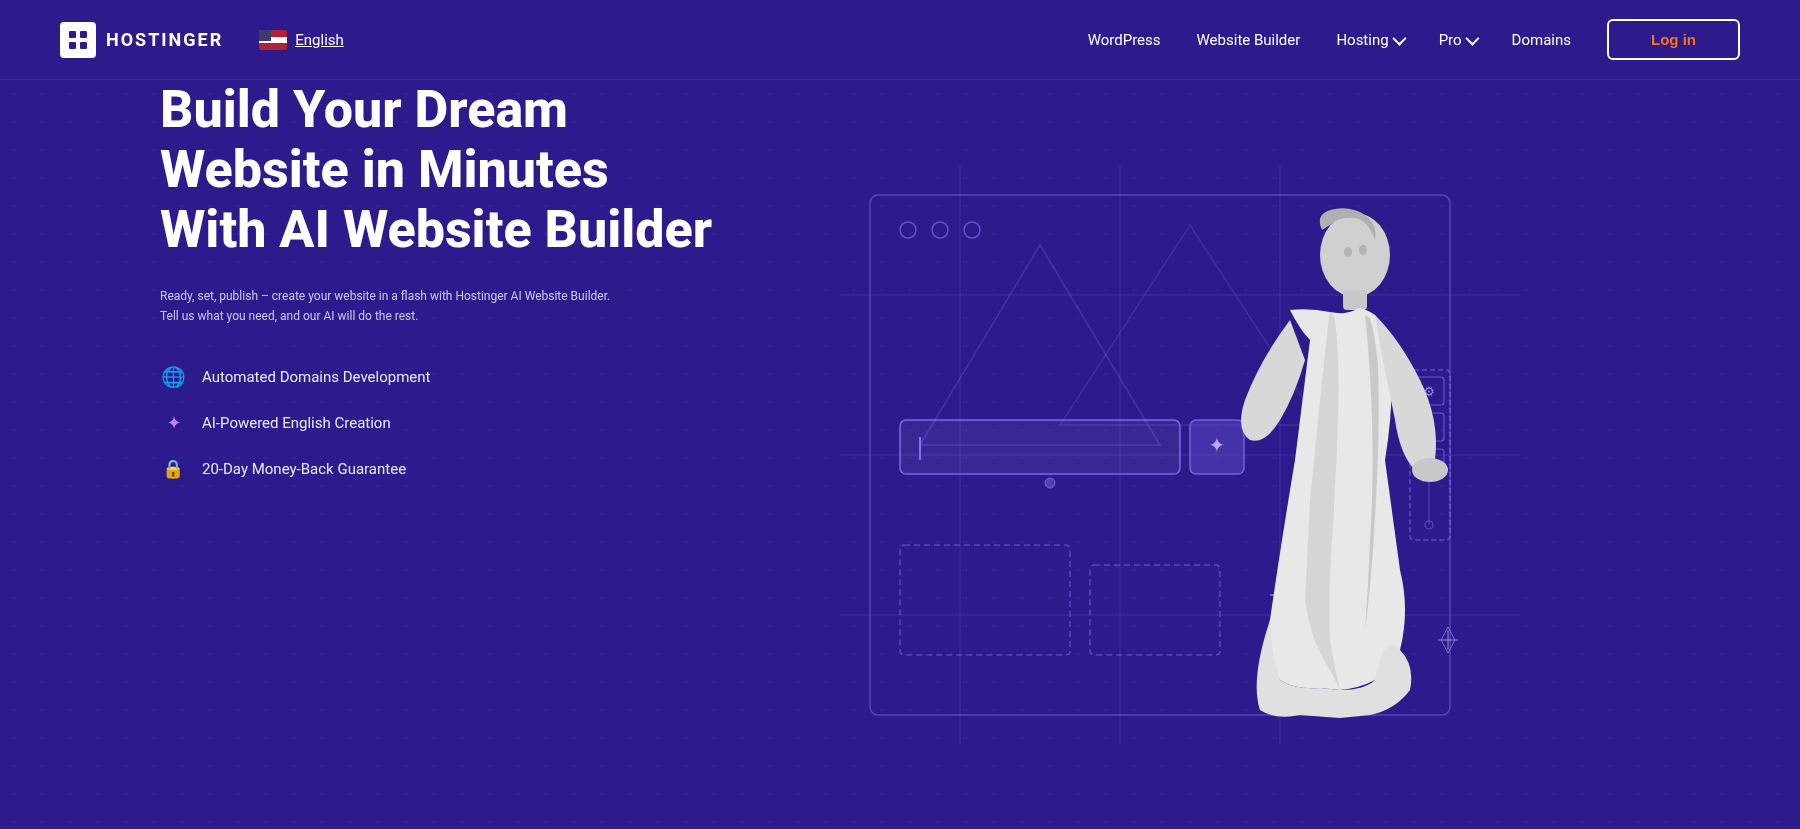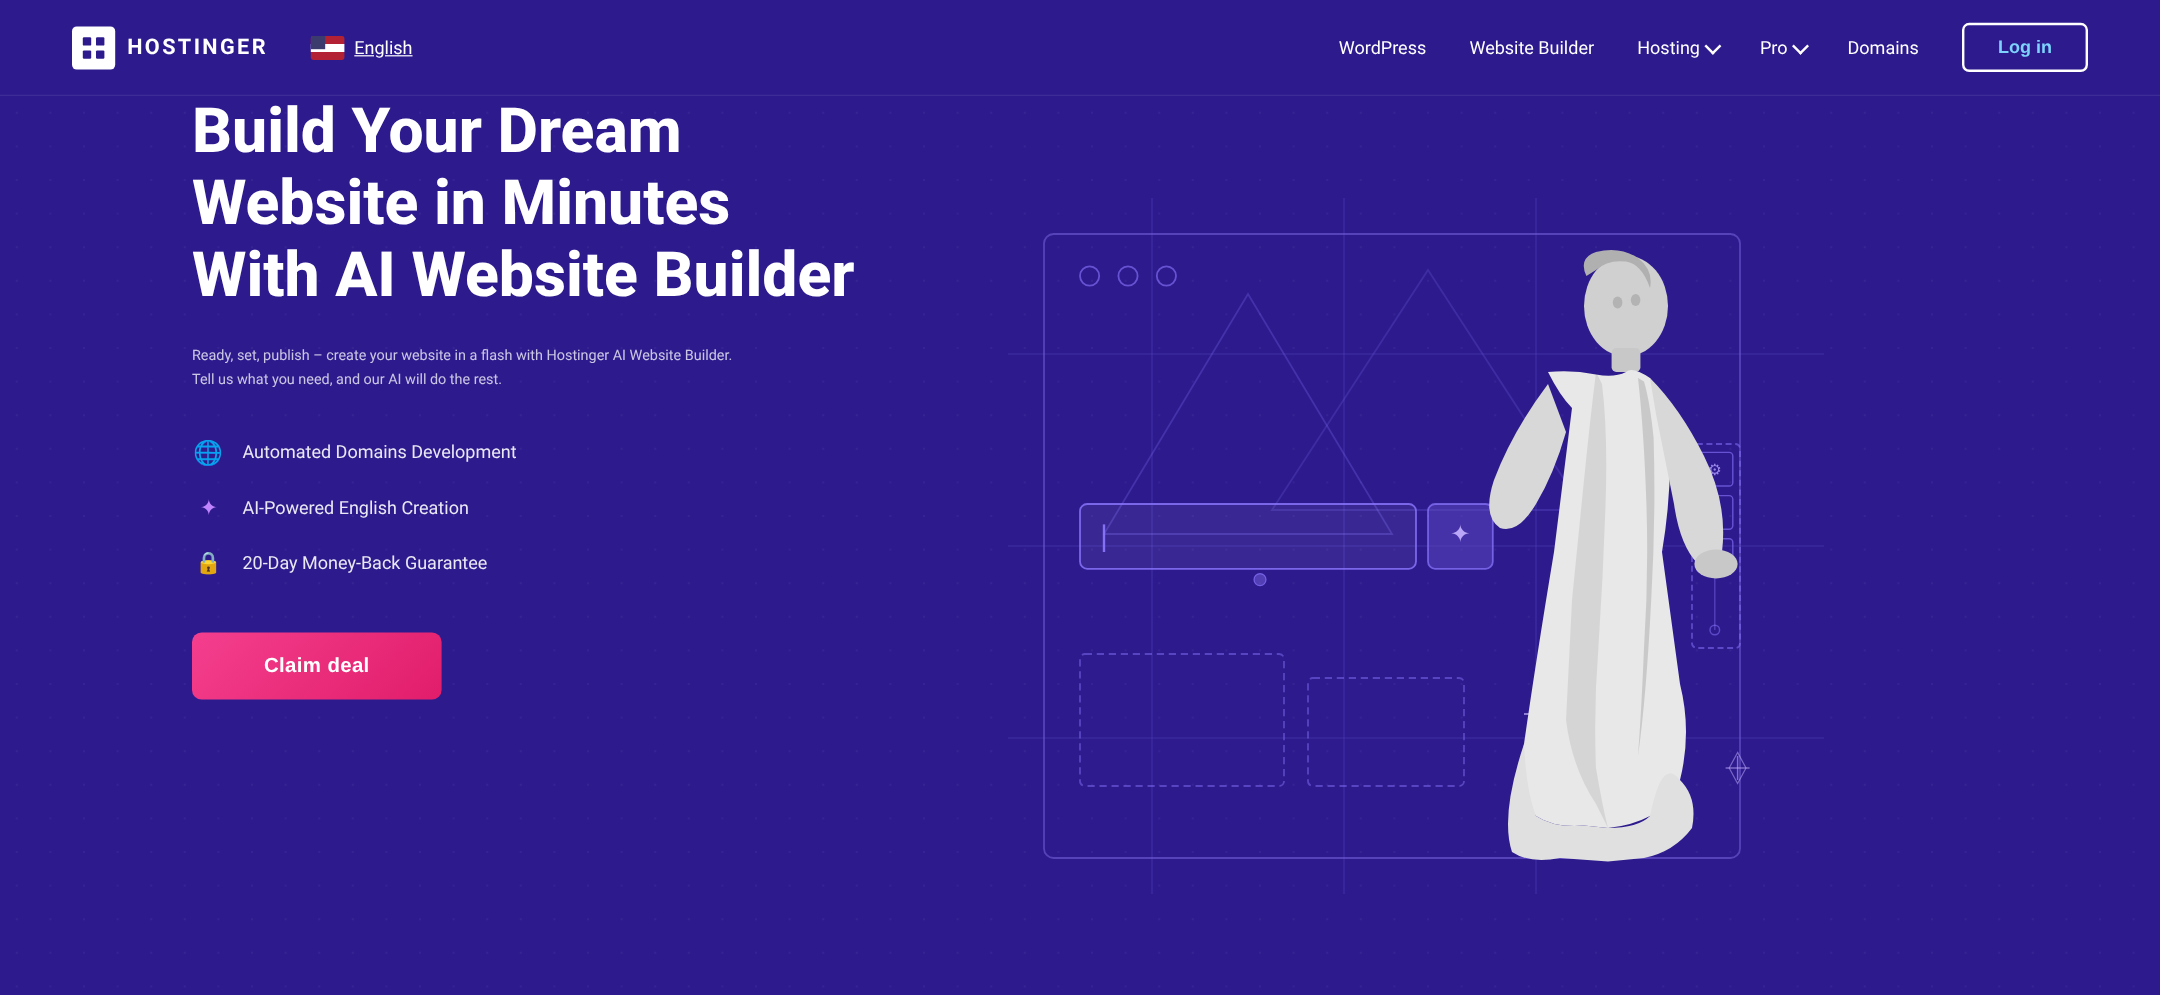--- a/index.html
+++ b/index.html
@@ -96,24 +96,24 @@
       display: inline-block;
       width: 10px;
       height: 10px;
       border-right: 2px solid #fff;
       border-bottom: 2px solid #fff;
       transform: rotate(45deg) translateY(-2px);
     }
     .login-btn {
       border: 2px solid #fff;
       border-radius: 6px;
-      padding: 10px 28px;
+      padding: 10px 42px;
       font-size: 15px;
       font-weight: 600;
-      color: #7dd3fc;
+      color: #f97316;
       cursor: pointer;
       background: transparent;
     }
 
     
     .hero {
       display: flex;
       align-items: flex-start;
       height: calc(829px - 80px);
       padding: 0 160px 0 160px;
@@ -278,21 +278,20 @@
       <div class="feature-item">
         <div class="feature-icon icon-sparkle">✦</div>
         <span>AI-Powered English Creation</span>
       </div>
       <div class="feature-item">
         <div class="feature-icon icon-lock">🔒</div>
         <span>20-Day Money-Back Guarantee</span>
       </div>
     </div>
 
-    <button class="claim-btn">Claim deal</button>
   </div>
 
   <div class="hero-right">
     <div class="illustration-container">
 
       <div class="grid-lines">
         <svg viewBox="0 0 680 580" xmlns="http://www.w3.org/2000/svg">
 
           <line x1="120" y1="0" x2="120" y2="580" stroke="rgba(140,120,255,0.2)" stroke-width="1"></line>
           <line x1="280" y1="0" x2="280" y2="580" stroke="rgba(140,120,255,0.2)" stroke-width="1"></line>

